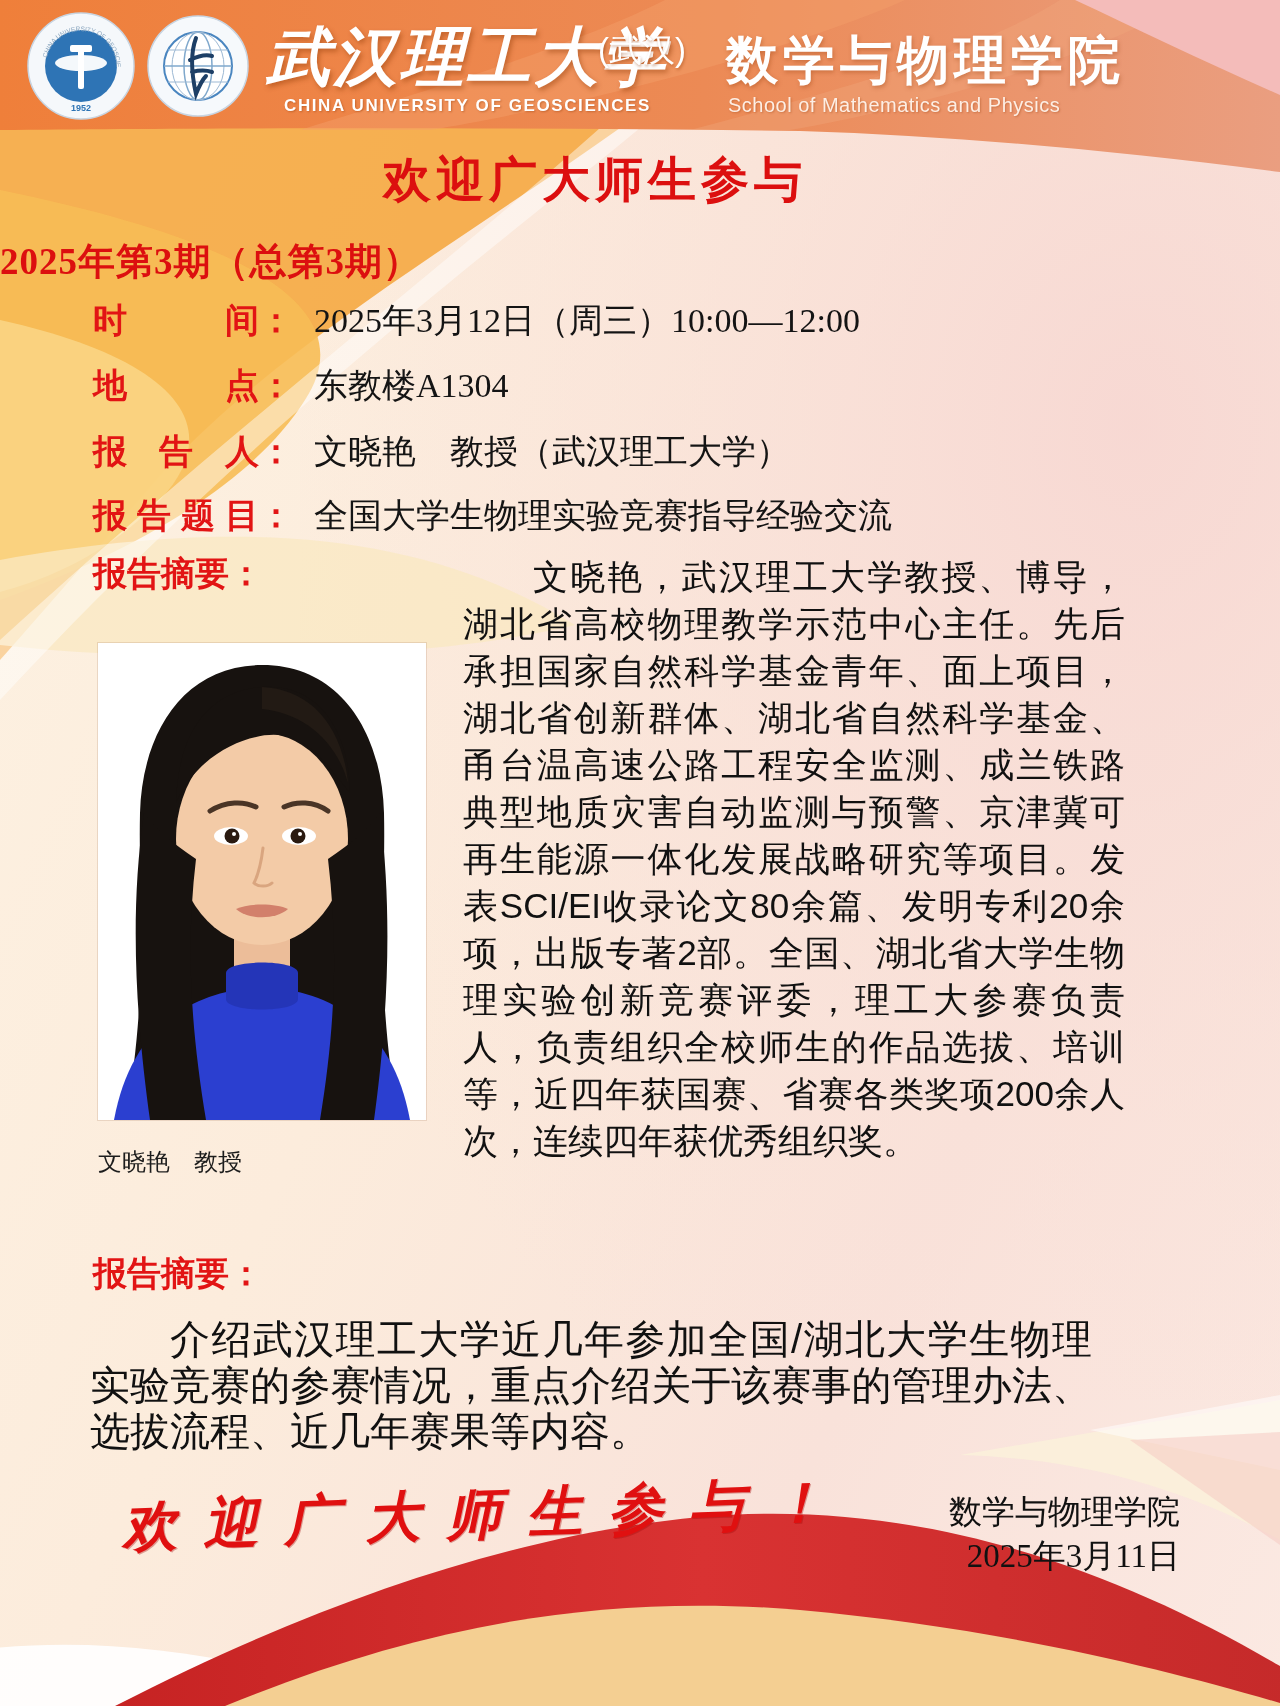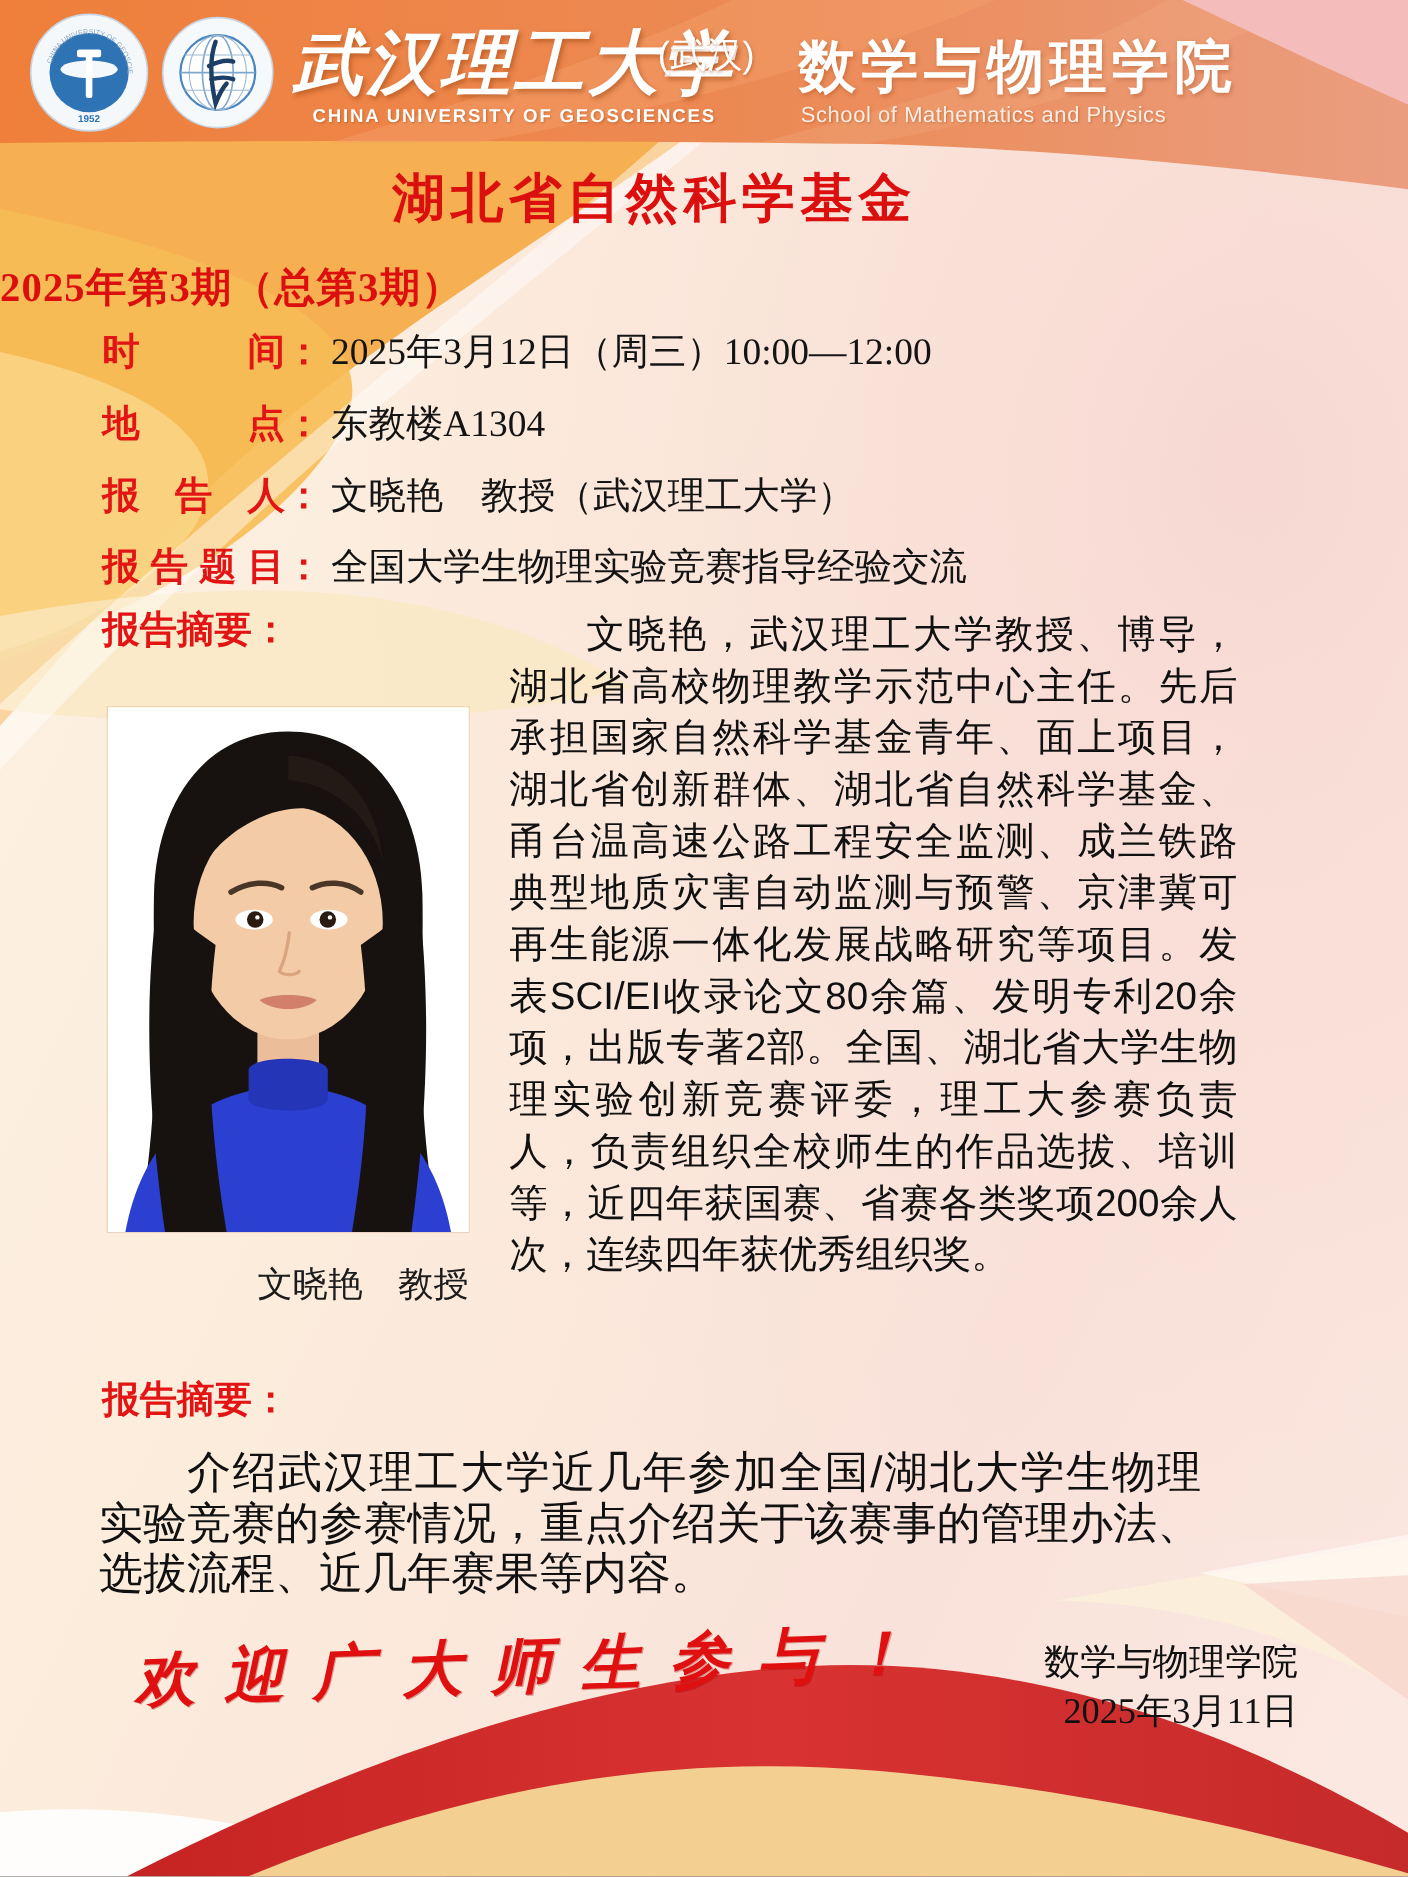--- a/index.html
+++ b/index.html
@@ -25,30 +25,30 @@
     text-shadow:1px 1px 2px rgba(140,55,5,.35);}
 
   .main-title{left:0;top:148px;width:1190px;text-align:center;
     font-size:48px;font-weight:bold;color:#dc0f0f;letter-spacing:5px;}
   .sub-title{left:0;top:237px;width:1190px;text-align:left;
     font-family:"Liberation Serif",serif;font-size:37px;font-weight:bold;color:#dc0f0f;letter-spacing:1px;}
 
   .info-row{left:93px;display:flex;align-items:flex-start;font-size:34px;line-height:1.05;}
   .info-label{width:166px;display:flex;justify-content:space-between;color:#e21414;font-weight:bold;}
   .info-colon{color:#e21414;font-weight:bold;}
-  .info-value{color:#141414;font-family:"Liberation Serif",serif;margin-left:8px;white-space:nowrap;}
+  .info-value{color:#141414;font-family:"Liberation Serif",serif;margin-left:21px;white-space:nowrap;}
 
   .section-label{font-size:34px;font-weight:bold;color:#e21414;line-height:1.05;}
   .speaker-label{left:93px;top:556px;}
   .abstract-label{left:93px;top:1256px;text-align:right;}
 
   .bio{left:435px;top:553px;width:662px;font-size:35px;line-height:47px;
     color:#111;text-align:justify;text-indent:2em;margin-left:28px;}
   .photo-frame{left:98px;top:643px;width:328px;height:477px;box-shadow:0 0 0 1px rgba(180,140,110,.25);}
-  .photo-caption{left:98px;top:1146px;width:328px;text-align:right;font-size:32px;color:#1c1c1c;}
+  .photo-caption{left:98px;top:1146px;width:328px;text-align:left;font-size:24px;color:#1c1c1c;}
 
   .abstract-text{left:90px;top:1316px;width:1002px;font-size:40px;line-height:46px;
     color:#111;text-align:justify;text-indent:2em;}
 
   .welcome{left:122px;top:1478px;font-family:"Liberation Serif",serif;font-style:italic;
     font-weight:bold;font-size:55px;color:#e01010;letter-spacing:26px;transform:rotate(-2deg);
     text-shadow:1px 1px 0 rgba(160,10,10,.35);}
   .signature{right:100px;top:1490px;text-align:right;font-family:"Liberation Serif",serif;
     font-size:33px;line-height:44px;color:#111;}
 </style>
@@ -124,21 +124,21 @@
     <line x1="22" y1="68" x2="82" y2="68" stroke="#9db9d4" stroke-width="1"></line>
     <path d="M50,24 C44,40 46,62 50,80 C54,70 56,66 60,62 M44,46 C52,42 60,40 66,42 M46,58 C54,56 60,56 66,58" fill="none" stroke="#1d3f66" stroke-width="4" stroke-linecap="round"></path>
   </svg>
 
   <div class="layer hdr-uni-cn">武汉理工大学</div>
   <div class="layer hdr-campus">(武汉)</div>
   <div class="layer hdr-uni-en">CHINA UNIVERSITY OF GEOSCIENCES</div>
   <div class="layer hdr-school-cn">数学与物理学院</div>
   <div class="layer hdr-school-en">School of Mathematics and Physics</div>
 
-  <div class="layer main-title">湖北省自然科学基金</div>
+  <div class="layer main-title">欢迎广大师生参与</div>
   <div class="layer sub-title">2025年第3期（总第3期）</div>
 
   <div class="layer info-row" style="top:303px">
     <span class="info-label">
         <span>时</span>
         <span>间</span>
       </span>
     <span class="info-colon">：</span>
     <span class="info-value">2025年3月12日（周三）10:00—12:00</span>
   </div>

